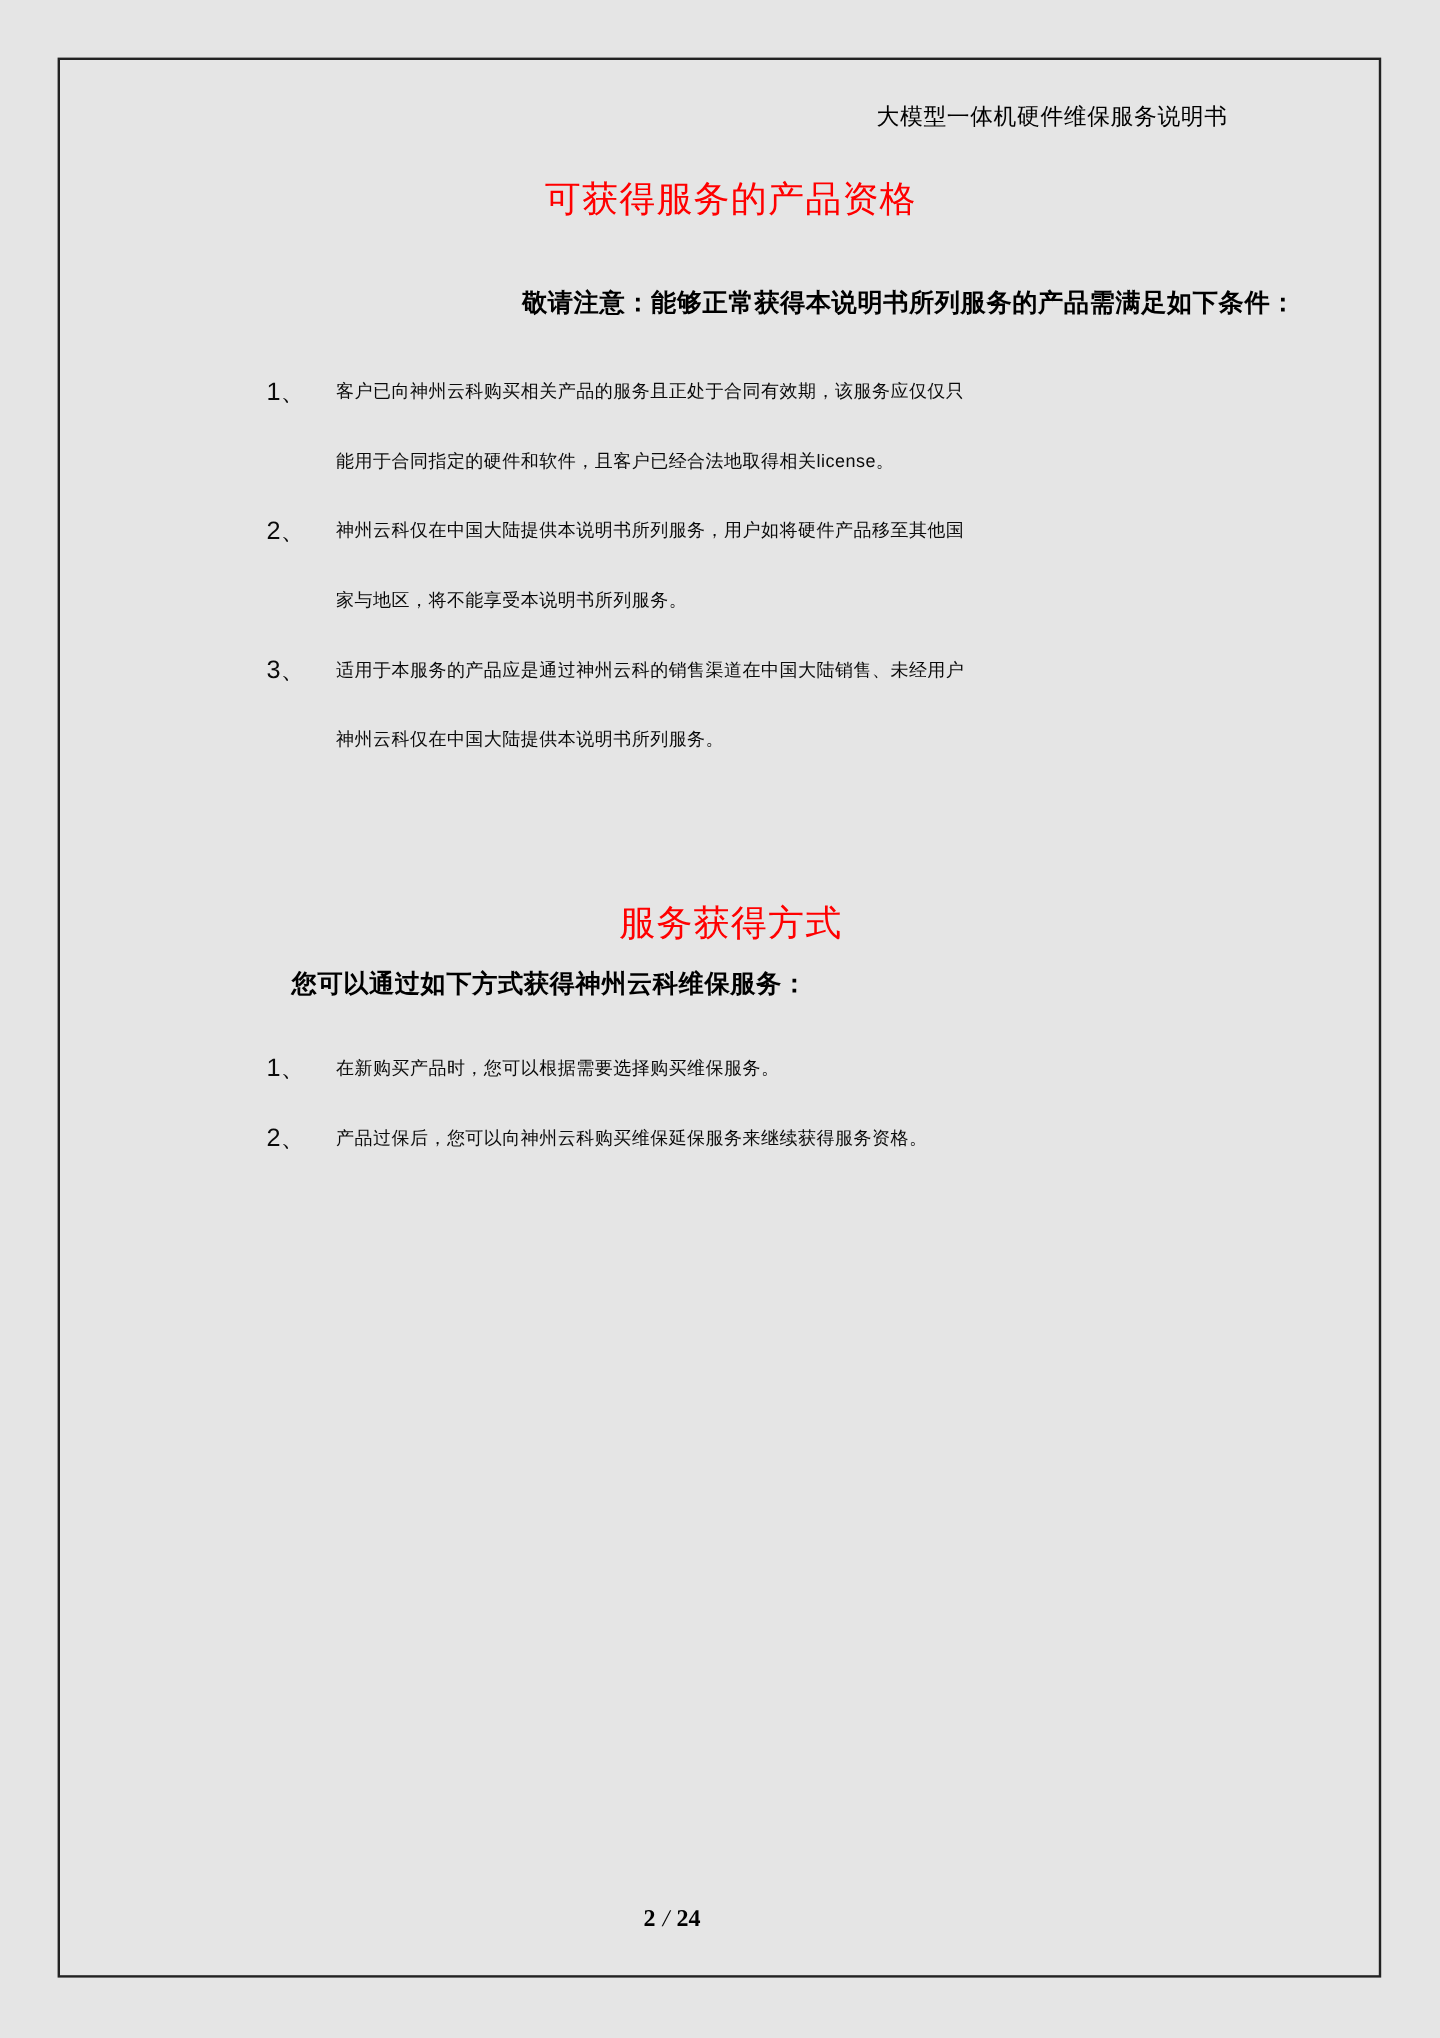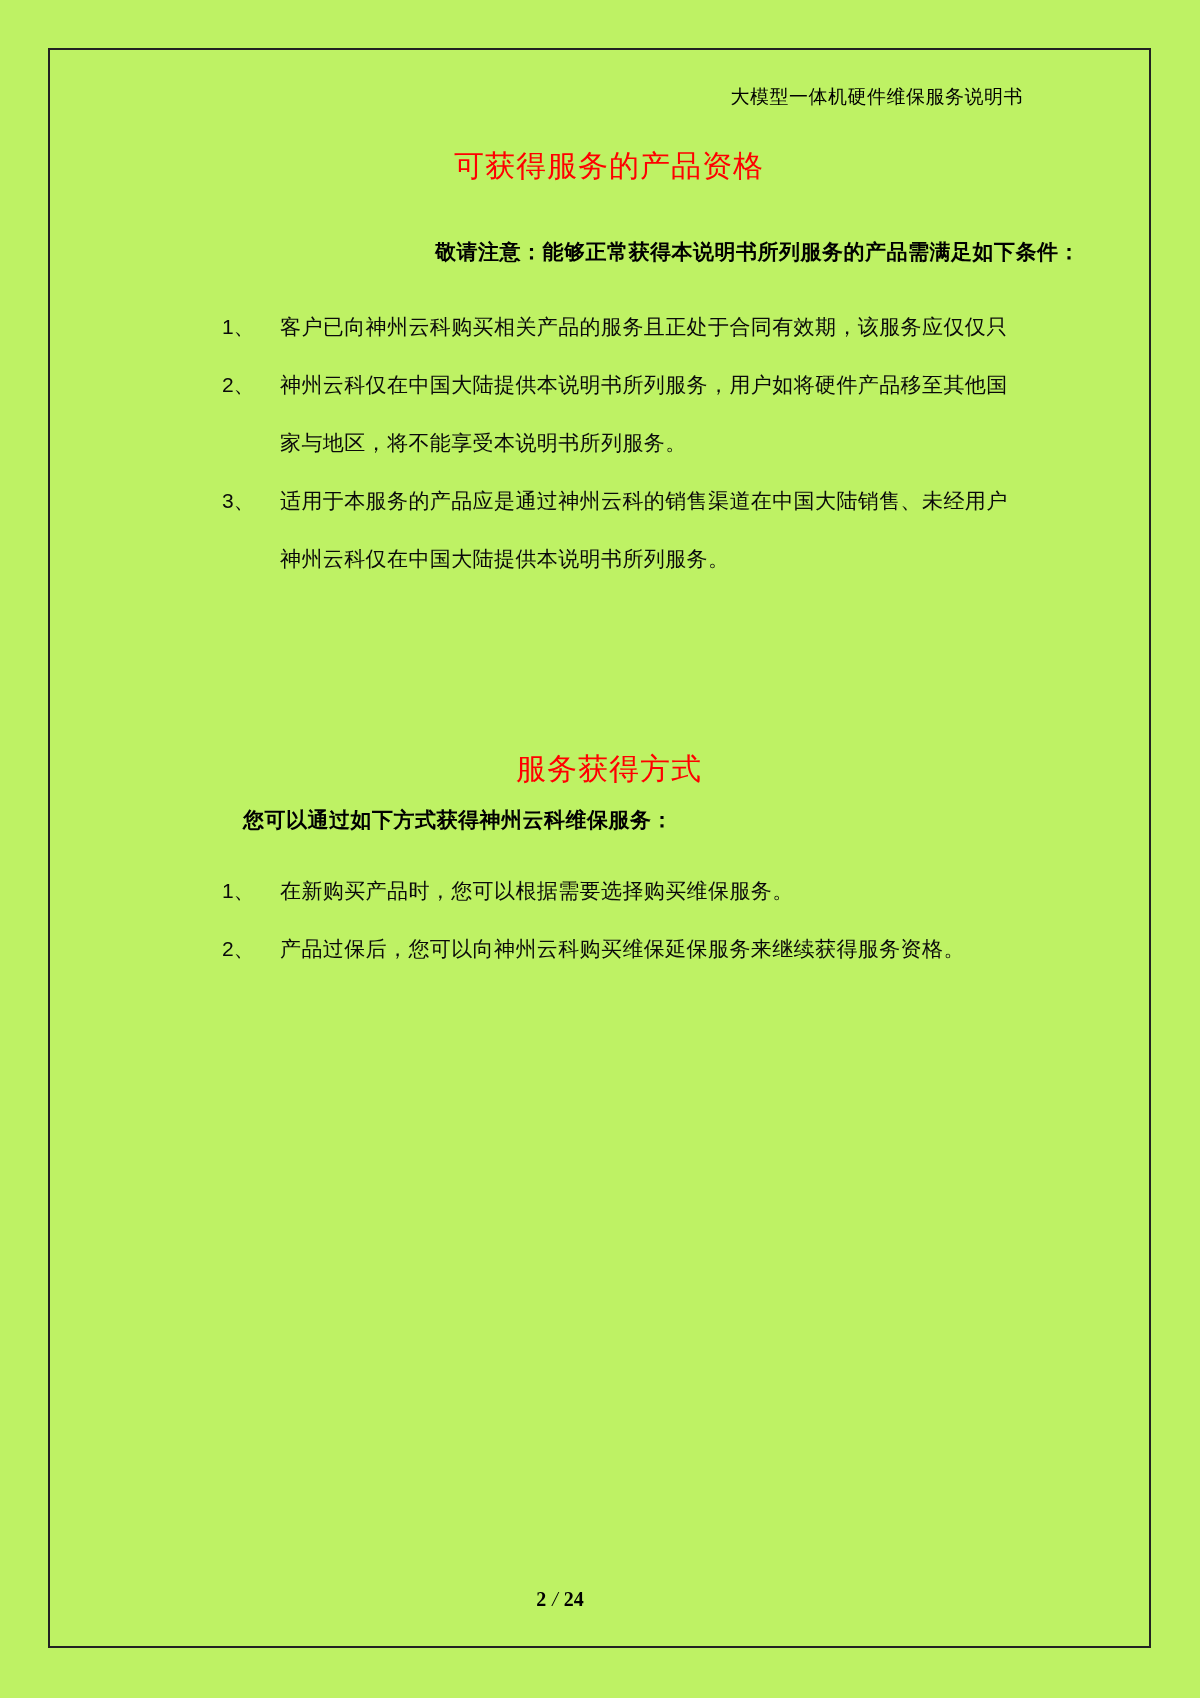--- a/index.html
+++ b/index.html
@@ -1,20 +1,20 @@
 <!DOCTYPE html>
 <html lang="zh"><head>
 <meta charset="utf-8">
 <style>
   html, body { margin: 0; padding: 0; background: #ffffff; }
   .page {
     position: relative;
     width: 1200px;
     height: 1698px;
-    background: #bef264;
+    background: #e5e5e5;
     overflow: hidden;
     font-family: "Liberation Sans", sans-serif;
     color: #0a0a0a;
   }
   .border-frame {
     position: absolute;
     left: 48px; top: 48px;
     width: 1103px; height: 1600px;
     border: 2px solid #222222;
     box-sizing: border-box;
@@ -60,21 +60,21 @@
   .list-item { display: flex; align-items: flex-start; }
   .item-marker {
     flex: 0 0 58px;
     line-height: 58px;
     font-size: 21px;
     color: #0a0a0a;
   }
   .item-lines { flex: 1 1 auto; min-width: 0; }
   .item-line {
     line-height: 58px;
-    font-size: 21px;
+    font-size: 15px;
     letter-spacing: 0.4px;
     color: #0a0a0a;
     white-space: nowrap;
   }
   .doc-footer {
     position: absolute;
     top: 1588px; left: 0; width: 1120px;
     text-align: center;
     font-family: "Liberation Serif", serif;
     font-size: 20px;
@@ -94,20 +94,21 @@
 
   <div class="section-title title-1">可获得服务的产品资格</div>
 
   <div class="intro intro-1">敬请注意：能够正常获得本说明书所列服务的产品需满足如下条件：</div>
 
   <div class="num-list list-1">
     <div class="list-item">
       <div class="item-marker">1、</div>
       <div class="item-lines">
         <div class="item-line">客户已向神州云科购买相关产品的服务且正处于合同有效期，该服务应仅仅只</div>
+        <div class="item-line">能用于合同指定的硬件和软件，且客户已经合法地取得相关license。</div>
       </div>
     </div>
     <div class="list-item">
       <div class="item-marker">2、</div>
       <div class="item-lines">
         <div class="item-line">神州云科仅在中国大陆提供本说明书所列服务，用户如将硬件产品移至其他国</div>
         <div class="item-line">家与地区，将不能享受本说明书所列服务。</div>
       </div>
     </div>
     <div class="list-item">

